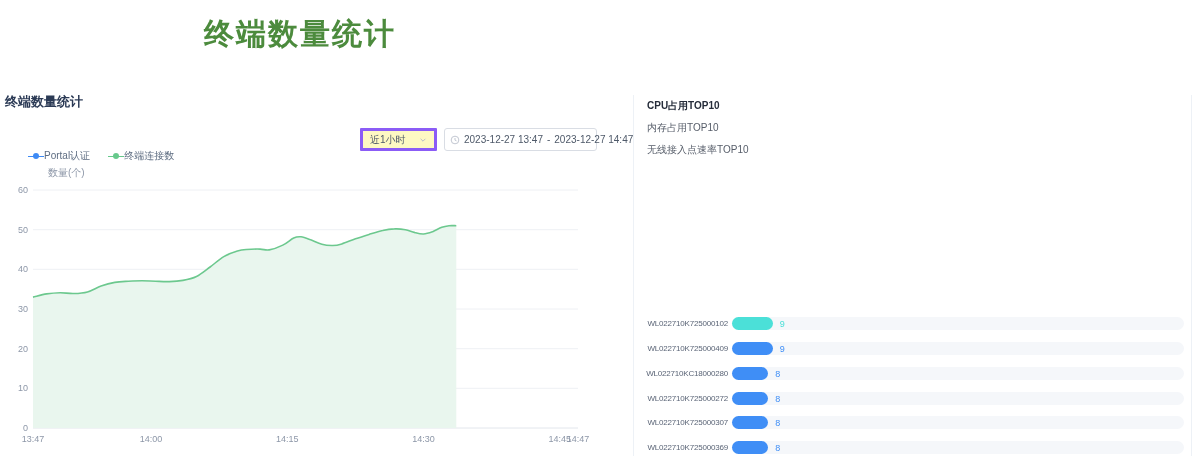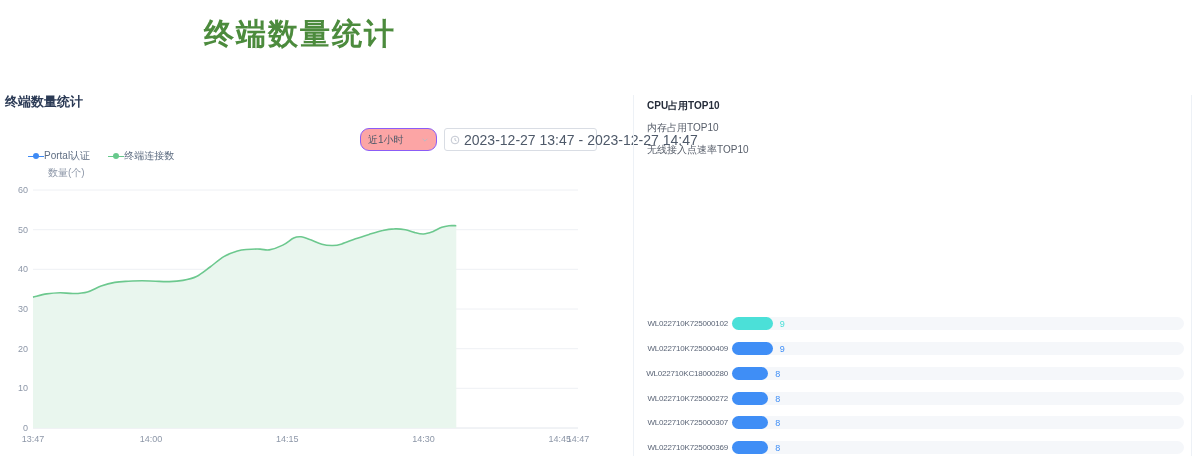--- a/index.html
+++ b/index.html
@@ -12,27 +12,27 @@
   .panel-left  { left:0;   width:600px; }
   .panel-right { left:633px; width:559px; }
 
   .big-title { position:absolute; top:14px; left:0; width:100%; text-align:center;
                font-size:30px; font-weight:bold; letter-spacing:2px; color:#4c8b3d; }
 
   
   .card-title { position:absolute; top:93px; left:5px; font-size:13px; font-weight:bold; color:#2b3a55; }
 
   .controls { position:absolute; top:128px; left:360px; display:flex; gap:7px; }
-  .select-box { width:77px; height:23px; border:1px solid #8b5cf6; border-radius:9px;
+  .select-box { width:77px; height:23px; border:3px solid #8b5cf6; border-radius:1px;
                 display:flex; align-items:center; justify-content:space-between;
-                padding:0 7px; font-size:10px; color:#4e5969; background:#fca5a5; cursor:pointer; }
+                padding:0 7px; font-size:10px; color:#4e5969; background:#fef9c3; cursor:pointer; }
   .chev { width:8px; height:8px; flex:0 0 auto; }
   .date-box { width:153px; height:23px; border:1px solid #d9dde4; border-radius:3px;
               display:flex; align-items:center; gap:4px; padding:0 5px;
-              font-size:14px; color:#4e5969; background:#fff; cursor:pointer; white-space:nowrap; }
+              font-size:10px; color:#4e5969; background:#fff; cursor:pointer; white-space:nowrap; }
   .clock { width:10px; height:10px; flex:0 0 auto; }
 
   .legend { position:absolute; top:149px; left:28px; display:flex; gap:18px; }
   .legend-item { display:flex; align-items:center; gap:0; cursor:pointer; }
   .legend-marker { position:relative; width:16px; height:8px; }
   .legend-marker .lm-line { position:absolute; left:0; top:3.5px; width:16px; height:1.5px; }
   .legend-marker .lm-dot { position:absolute; left:5px; top:1px; width:6px; height:6px; border-radius:50%; }
   .legend-label { font-size:10px; color:#5e6d82; }
 
   .y-axis-name { position:absolute; top:166px; left:48px; font-size:10px; color:#8d97a8; }

